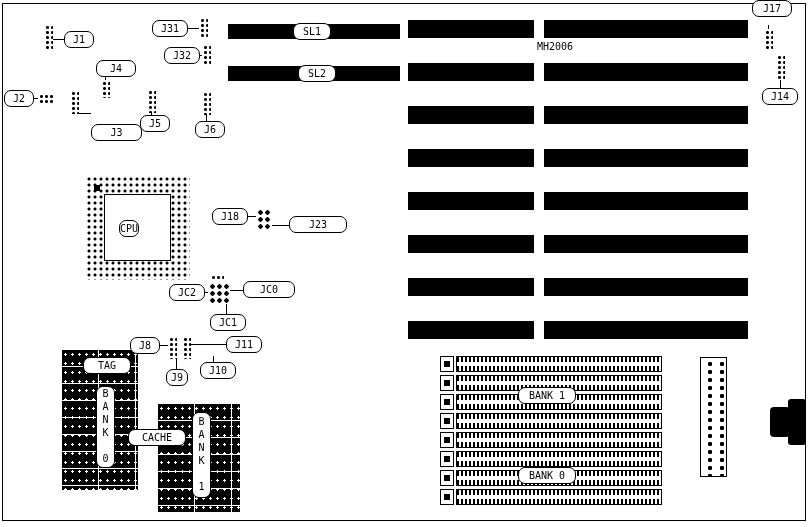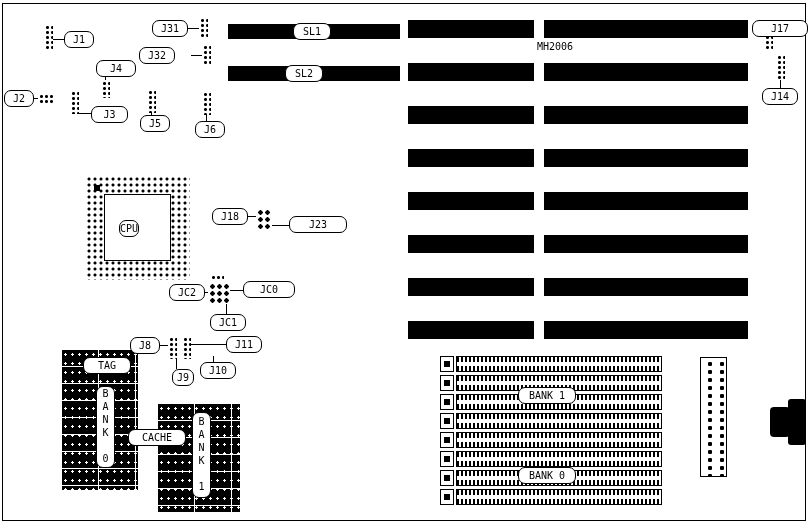--- a/index.html
+++ b/index.html
@@ -67,64 +67,64 @@
 </style>
 </head>
 <body>
 
 <div id="board">
   <div class="frame"></div>
 
   <div class="slotbar" style="top:24px"></div>
   <div class="label" style="left:293px;top:23px;width:38px">SL1</div>
   <div class="slotbar" style="top:66px"></div>
-  <div class="label" style="left:285px;top:65px;width:38px">SL2</div>
+  <div class="label" style="left:298px;top:65px;width:38px">SL2</div>
 
   <div class="isa" style="top:20px"></div>
   <div class="isa" style="top:63px"></div>
   <div class="isa" style="top:106px"></div>
   <div class="isa" style="top:149px"></div>
   <div class="isa" style="top:192px"></div>
   <div class="isa" style="top:235px"></div>
   <div class="isa" style="top:278px"></div>
   <div class="isa" style="top:321px"></div>
 
   <div class="txt" style="left:537px;top:41px">MH2006</div>
 
   <div class="pins" style="left:44px;top:24px;width:9px;height:26px"></div>
   <div class="wire" style="left:53px;top:39px;width:11px;height:1px"></div>
   <div class="label" style="left:64px;top:31px;width:30px">J1</div>
 
   <div class="label" style="left:152px;top:20px;width:36px">J31</div>
   <div class="wire" style="left:188px;top:28px;width:11px;height:1px"></div>
   <div class="pins" style="left:199px;top:17px;width:9px;height:22px"></div>
 
-  <div class="label" style="left:139px;top:47px;width:36px">J32</div>
+  <div class="label" style="left:164px;top:47px;width:36px">J32</div>
   <div class="wire" style="left:191px;top:55px;width:11px;height:1px"></div>
   <div class="pins" style="left:202px;top:44px;width:9px;height:22px"></div>
 
-  <div class="label" style="left:752px;top:20px;width:56px">J17</div>
+  <div class="label" style="left:752px;top:0;width:40px">J17</div>
   <div class="wire" style="left:768px;top:25px;width:1px;height:4px"></div>
   <div class="pins" style="left:764px;top:29px;width:9px;height:22px"></div>
 
   <div class="pins" style="left:776px;top:54px;width:9px;height:26px"></div>
   <div class="wire" style="left:780px;top:80px;width:1px;height:8px"></div>
   <div class="label" style="left:762px;top:88px;width:36px">J14</div>
 
   <div class="label" style="left:4px;top:90px;width:30px">J2</div>
   <div class="wire" style="left:34px;top:98px;width:4px;height:1px"></div>
   <div class="pins" style="left:38px;top:93px;width:15px;height:10px"></div>
 
   <div class="label" style="left:96px;top:60px;width:40px">J4</div>
   <div class="wire" style="left:105px;top:77px;width:1px;height:3px"></div>
   <div class="pins" style="left:101px;top:80px;width:9px;height:18px"></div>
 
   <div class="pins" style="left:70px;top:90px;width:9px;height:24px"></div>
   <div class="wire" style="left:79px;top:113px;width:12px;height:1px"></div>
-  <div class="label" style="left:91px;top:106px;width:37px">J3</div>
+  <div class="label" style="left:91px;top:124px;width:51px">J3</div>
 
   <div class="pins" style="left:147px;top:89px;width:9px;height:24px"></div>
   <div class="wire" style="left:151px;top:113px;width:1px;height:6px"></div>
   <div class="label" style="left:140px;top:115px;width:30px">J5</div>
 
   <div class="pins" style="left:202px;top:91px;width:9px;height:24px"></div>
   <div class="wire" style="left:206px;top:115px;width:1px;height:6px"></div>
   <div class="label" style="left:195px;top:121px;width:30px">J6</div>
 
   <div class="cpu-outer"></div>
@@ -147,21 +147,21 @@
   <div class="wire" style="left:226px;top:304px;width:1px;height:10px"></div>
   <div class="label" style="left:210px;top:314px;width:36px">JC1</div>
 
   <div class="label" style="left:130px;top:337px;width:30px">J8</div>
   <div class="wire" style="left:160px;top:345px;width:8px;height:1px"></div>
   <div class="pins" style="left:168px;top:336px;width:9px;height:23px"></div>
   <div class="pins" style="left:182px;top:336px;width:9px;height:23px"></div>
   <div class="wire" style="left:191px;top:344px;width:35px;height:1px"></div>
   <div class="label" style="left:226px;top:336px;width:36px">J11</div>
   <div class="wire" style="left:176px;top:359px;width:1px;height:10px"></div>
-  <div class="label" style="left:172px;top:369px;width:22px">J9</div>
+  <div class="label" style="left:166px;top:369px;width:22px">J9</div>
   <div class="wire" style="left:213px;top:356px;width:1px;height:6px"></div>
   <div class="label" style="left:200px;top:362px;width:36px">J10</div>
 
   <div class="chips" style="left:62px;top:350px;width:76px;height:140px"></div>
   <div class="chips" style="left:158px;top:404px;width:82px;height:108px"></div>
   <div class="label" style="left:83px;top:357px;width:48px">TAG</div>
   <div class="vlabel" style="left:96px;top:386px;width:19px;height:82px">BANK 0</div>
   <div class="label" style="left:128px;top:429px;width:58px">CACHE</div>
   <div class="vlabel" style="left:192px;top:412px;width:19px;height:86px">BANK 1</div>
 

